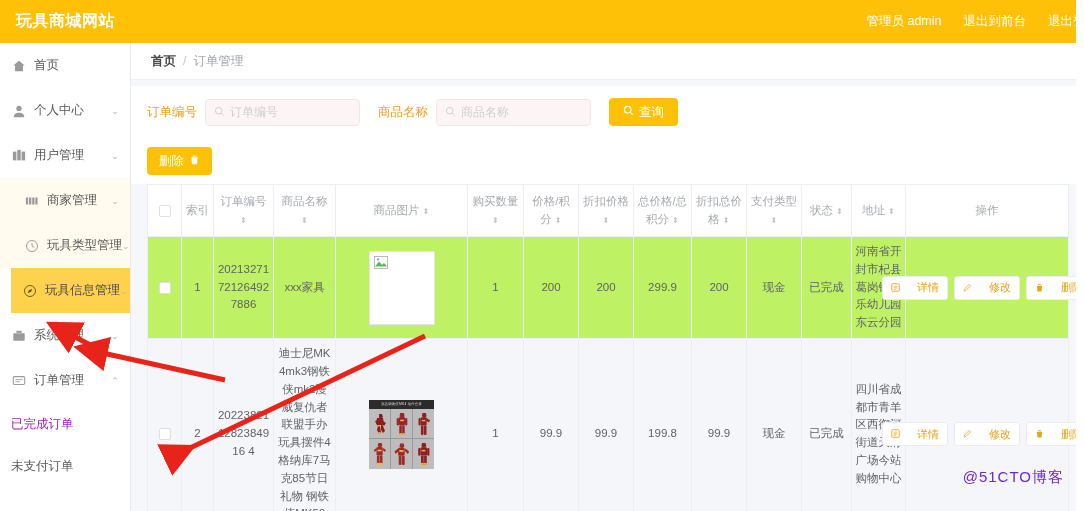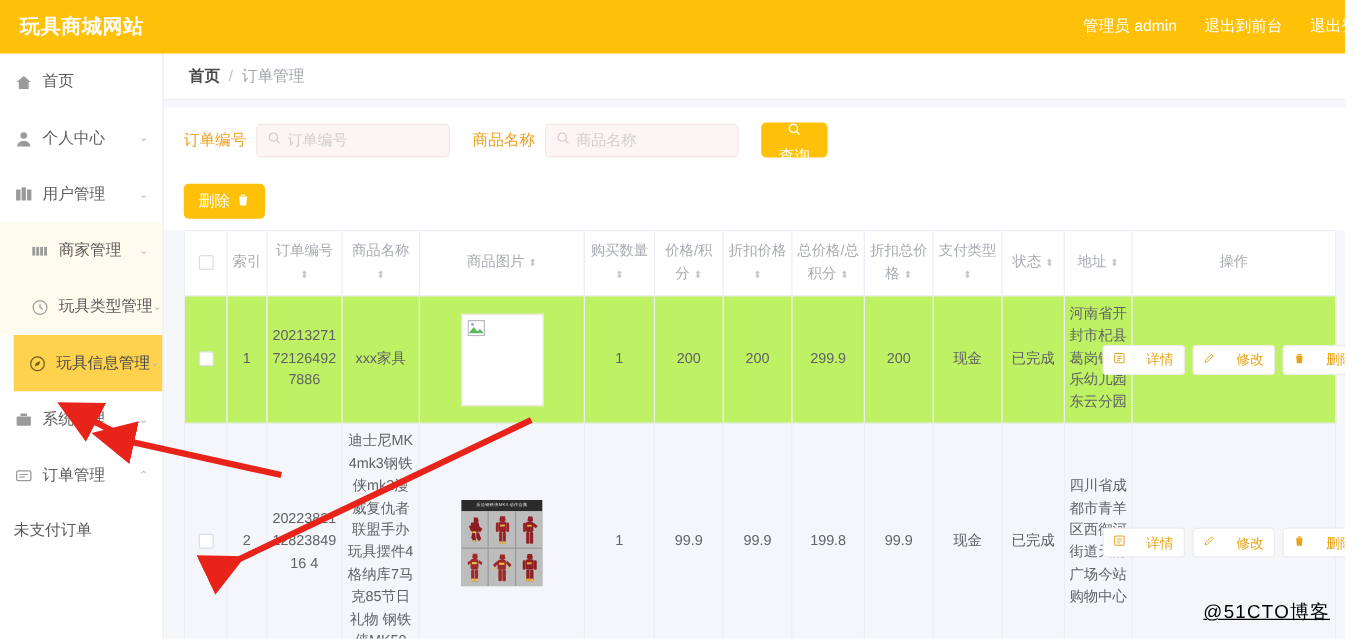--- a/index.html
+++ b/index.html
@@ -74,21 +74,21 @@
   .sf-label { font-size: 12.5px; color: #f0a020; margin-right: 8px; white-space: nowrap; }
   .sf-input {
     width: 155px; height: 27px; border: 1px solid #f5e6e6; border-radius: 4px;
     background: #fdf5f5; display: flex; align-items: center; padding: 0 8px;
     font-size: 12px; color: #cfcfcf; margin-right: 18px;
   }
   .sf-input .mag { margin-right: 5px; color: #d8c8c8; font-size: 11px; }
   .btn-search {
     height: 28px; padding: 0 14px; background: #ffc107; border: none; border-radius: 4px;
     color: #fff; font-size: 12.5px; display: inline-flex; align-items: center; gap: 5px;
-    cursor: pointer; white-space: nowrap; flex-direction: column;
+    cursor: pointer; white-space: nowrap;
   }
 
   .toolbar { height: 46px; display: flex; align-items: center; }
   .btn-del {
     height: 28px; padding: 0 12px; background: #ffc107; border: none; border-radius: 4px;
     color: #fff; font-size: 12.5px; display: inline-flex; align-items: center; gap: 5px;
     cursor: pointer; white-space: nowrap;
   }
 
   
@@ -136,22 +136,22 @@
   .btn-act {
     height: 24px; padding: 0 8px; border: 1px solid #ececec; border-radius: 3px;
     background: #fff; color: #e8a317; font-size: 11px;
     display: inline-flex; align-items: center; gap: 17px; cursor: pointer; white-space: nowrap;
   }
 
   
   .arrows { position: absolute; left: 0; top: 0; width: 1084px; height: 511px; pointer-events: none; }
 
   .watermark {
-    position: absolute; right: 12px; bottom: 12px;
-    color: #000000; font-size: 15px; letter-spacing: 1px; text-decoration: underline;
+    position: absolute; right: 12px; bottom: 24px;
+    color: #6d28d9; font-size: 15px; letter-spacing: 1px;
   }
 </style>
 </head>
 <body>
 
 <div id="app">
 
   <div class="topbar">
     <div class="brand">玩具商城网站</div>
     <div class="topnav">
@@ -246,20 +246,23 @@
       <span class="mi-icon">
         <svg viewBox="0 0 16 16" width="14" height="14">
             <rect x="1.5" y="3" width="13" height="9" rx="1.4" fill="none" stroke="currentColor" stroke-width="1.2"></rect>
             <path d="M4 6.4h8M4 8.8h5" stroke="currentColor" stroke-width="1"></path>
           </svg>
       </span>
       <span class="mi-label">订单管理</span>
       <span class="mi-arrow">⌃</span>
     </div>
 
+    <div class="sub-item current">
+      <span>已完成订单</span>
+    </div>
     <div class="sub-item">
       <span>未支付订单</span>
     </div>
 
   </div>
 
   <div class="main">
 
     <div class="breadcrumb">
       <span class="bc-home">首页</span>

